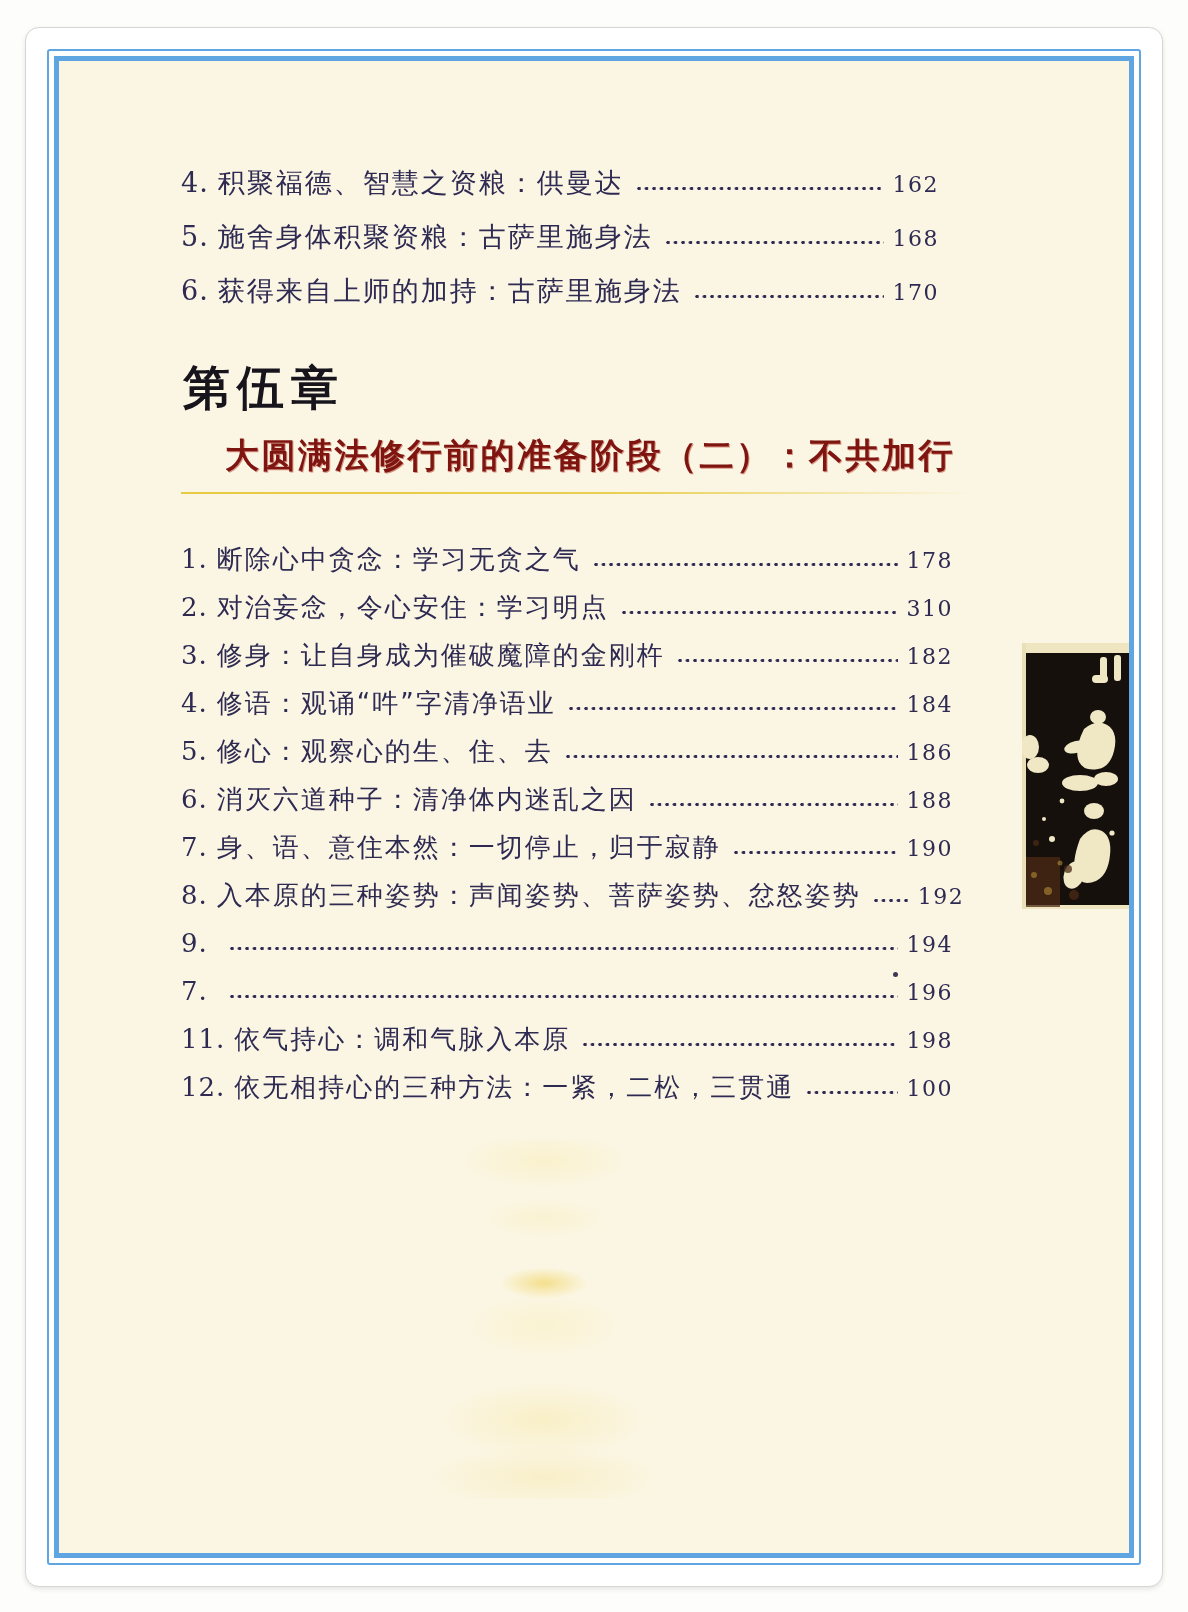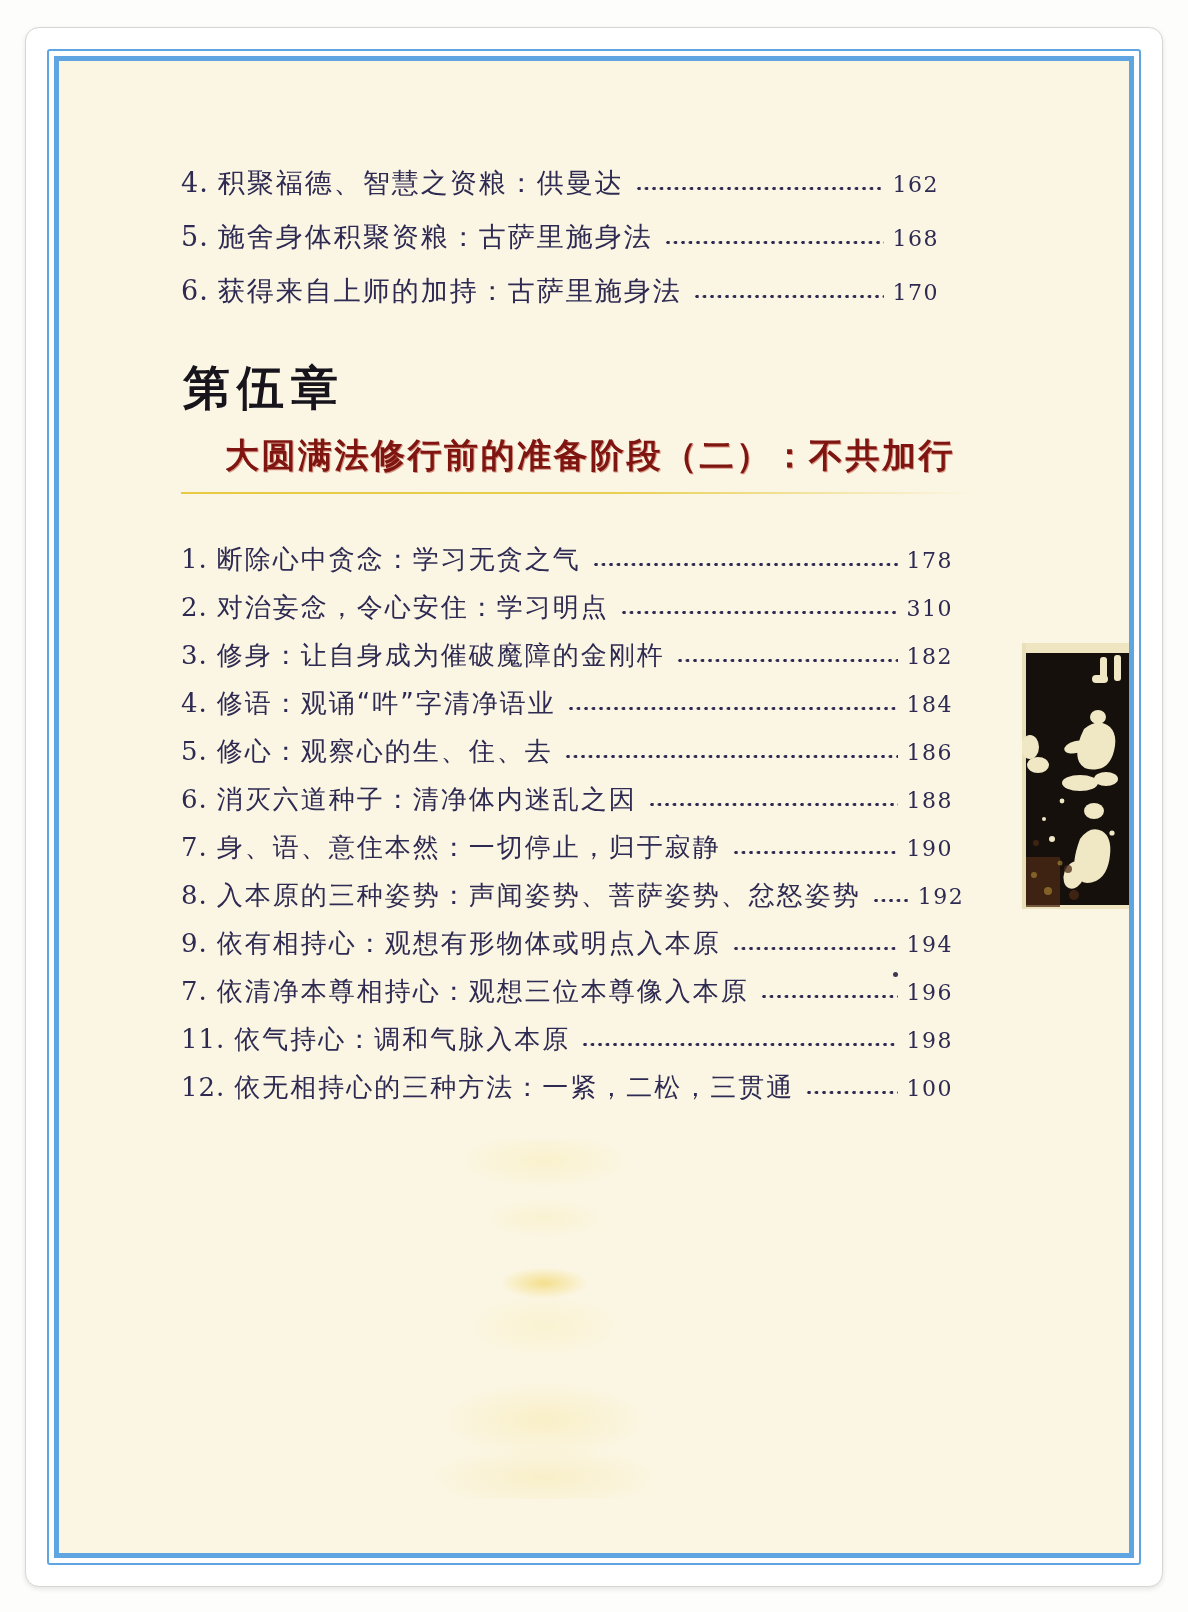--- a/index.html
+++ b/index.html
@@ -178,28 +178,26 @@
 
             <div class="row">
               <span class="num">8.</span>
               <span class="title">入本原的三种姿势：声闻姿势、菩萨姿势、忿怒姿势</span>
               <span class="leader"></span>
               <span class="pagenum">192</span>
             </div>
 
             <div class="row">
               <span class="num">9.</span>
-              <span class="title">依有相持心：观想有形物体或明点入本原</span>
               <span class="leader"></span>
               <span class="pagenum">194</span>
             </div>
 
             <div class="row artifact">
               <span class="num">7.</span>
-              <span class="title">依清净本尊相持心：观想三位本尊像入本原</span>
               <span class="leader"></span>
               <span class="pagenum">196</span>
             </div>
 
             <div class="row">
               <span class="num">11.</span>
               <span class="title">依气持心：调和气脉入本原</span>
               <span class="leader"></span>
               <span class="pagenum">198</span>
             </div>

